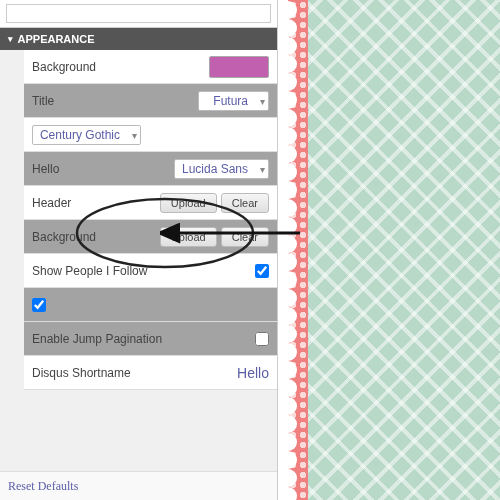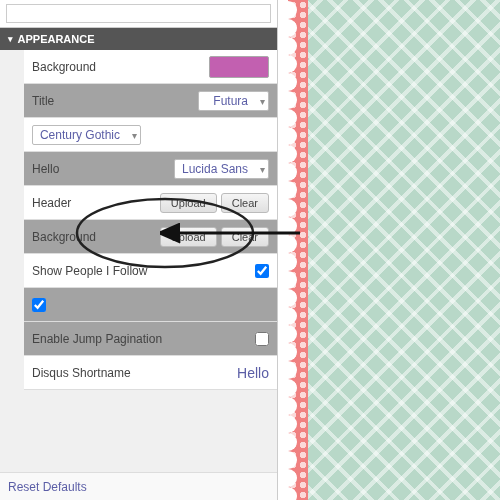--- a/index.html
+++ b/index.html
@@ -175,20 +175,21 @@
     .reset-row {
       padding: 6px 8px;
       background: #f9f9f9;
       border-top: 1px solid #ddd;
     }
     .reset-link {
       color: #5b5ea6;
       font-size: 12px;
       cursor: pointer;
       text-decoration: none;
+      font-family: Liberation Serif, serif;
     }
 
     
     .right-panel {
       flex: 1;
       position: relative;
       overflow: hidden;
     }
 
     

